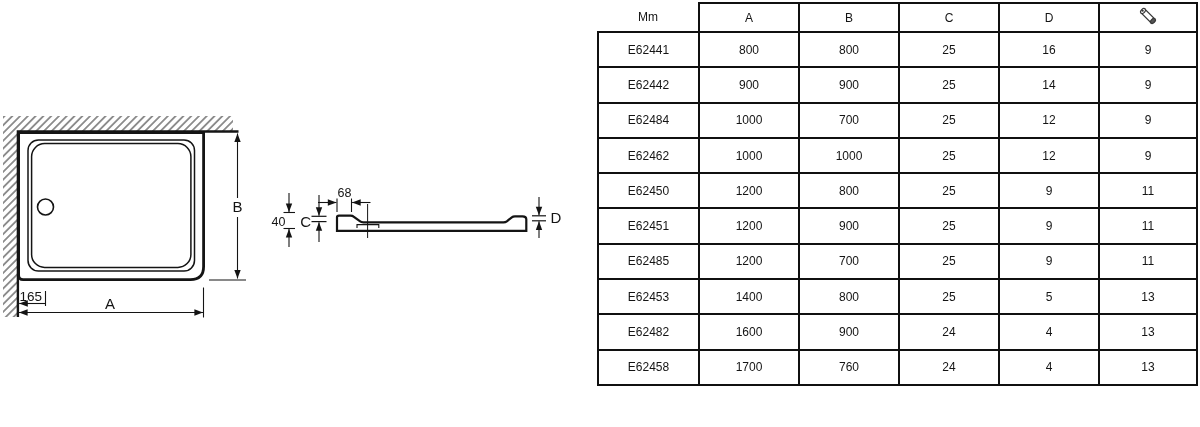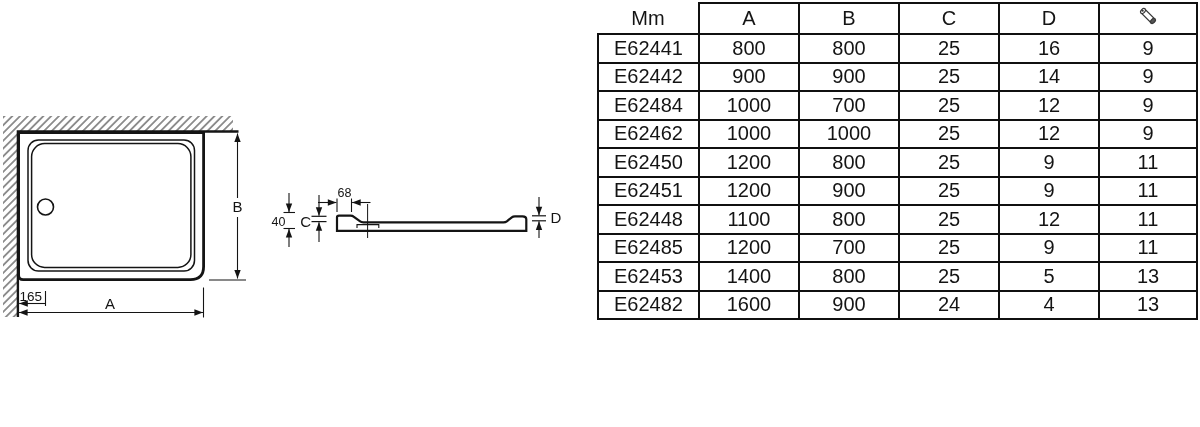--- a/index.html
+++ b/index.html
@@ -7,22 +7,22 @@
     position:relative; width:1200px; height:427px; background:#fff;
     font-family:"Liberation Sans", sans-serif; color:#111; overflow:hidden;
   }
   .drawing { position:absolute; left:0; top:0; }
   svg text { fill:#141414; }
   .dim-label { font-size:15px; }
   .dim-label-sm { font-size:12.5px; }
   .dim-label-md { font-size:13.5px; }
 
   table.spec {
-    position:absolute; left:597px; top:2px; width:599px; height:318px;
-    border-collapse:collapse; table-layout:fixed; font-size:20px;padding-left:48px;
+    position:absolute; left:597px; top:2px; width:599px; height:384px;
+    border-collapse:collapse; table-layout:fixed; font-size:12px;padding-left:48px;
   }
   table.spec th, table.spec td {
     border:2px solid #101010; text-align:center; vertical-align:middle;
     padding:0; font-weight:normal; color:#141414; background:#fff;
   }
   table.spec thead th.corner-free { border-top:none; border-left:none; }
   table.spec tr { height:28px; }
   .hdr-icon-wrap { display:inline-block; line-height:0; }
 </style>
 </head>
@@ -183,28 +183,20 @@
       </tr>
       <tr>
         <td>E62451</td>
         <td>1200</td>
         <td>900</td>
         <td>25</td>
         <td>9</td>
         <td>11</td>
       </tr>
       <tr>
-        <td>E62448</td>
-        <td>1100</td>
-        <td>800</td>
-        <td>25</td>
-        <td>12</td>
-        <td>11</td>
-      </tr>
-      <tr>
         <td>E62485</td>
         <td>1200</td>
         <td>700</td>
         <td>25</td>
         <td>9</td>
         <td>11</td>
       </tr>
       <tr>
         <td>E62453</td>
         <td>1400</td>
@@ -214,16 +206,24 @@
         <td>13</td>
       </tr>
       <tr>
         <td>E62482</td>
         <td>1600</td>
         <td>900</td>
         <td>24</td>
         <td>4</td>
         <td>13</td>
       </tr>
+      <tr>
+        <td>E62458</td>
+        <td>1700</td>
+        <td>760</td>
+        <td>24</td>
+        <td>4</td>
+        <td>13</td>
+      </tr>
     </tbody>
   </table>
 
 </div>
 
 </body></html>

